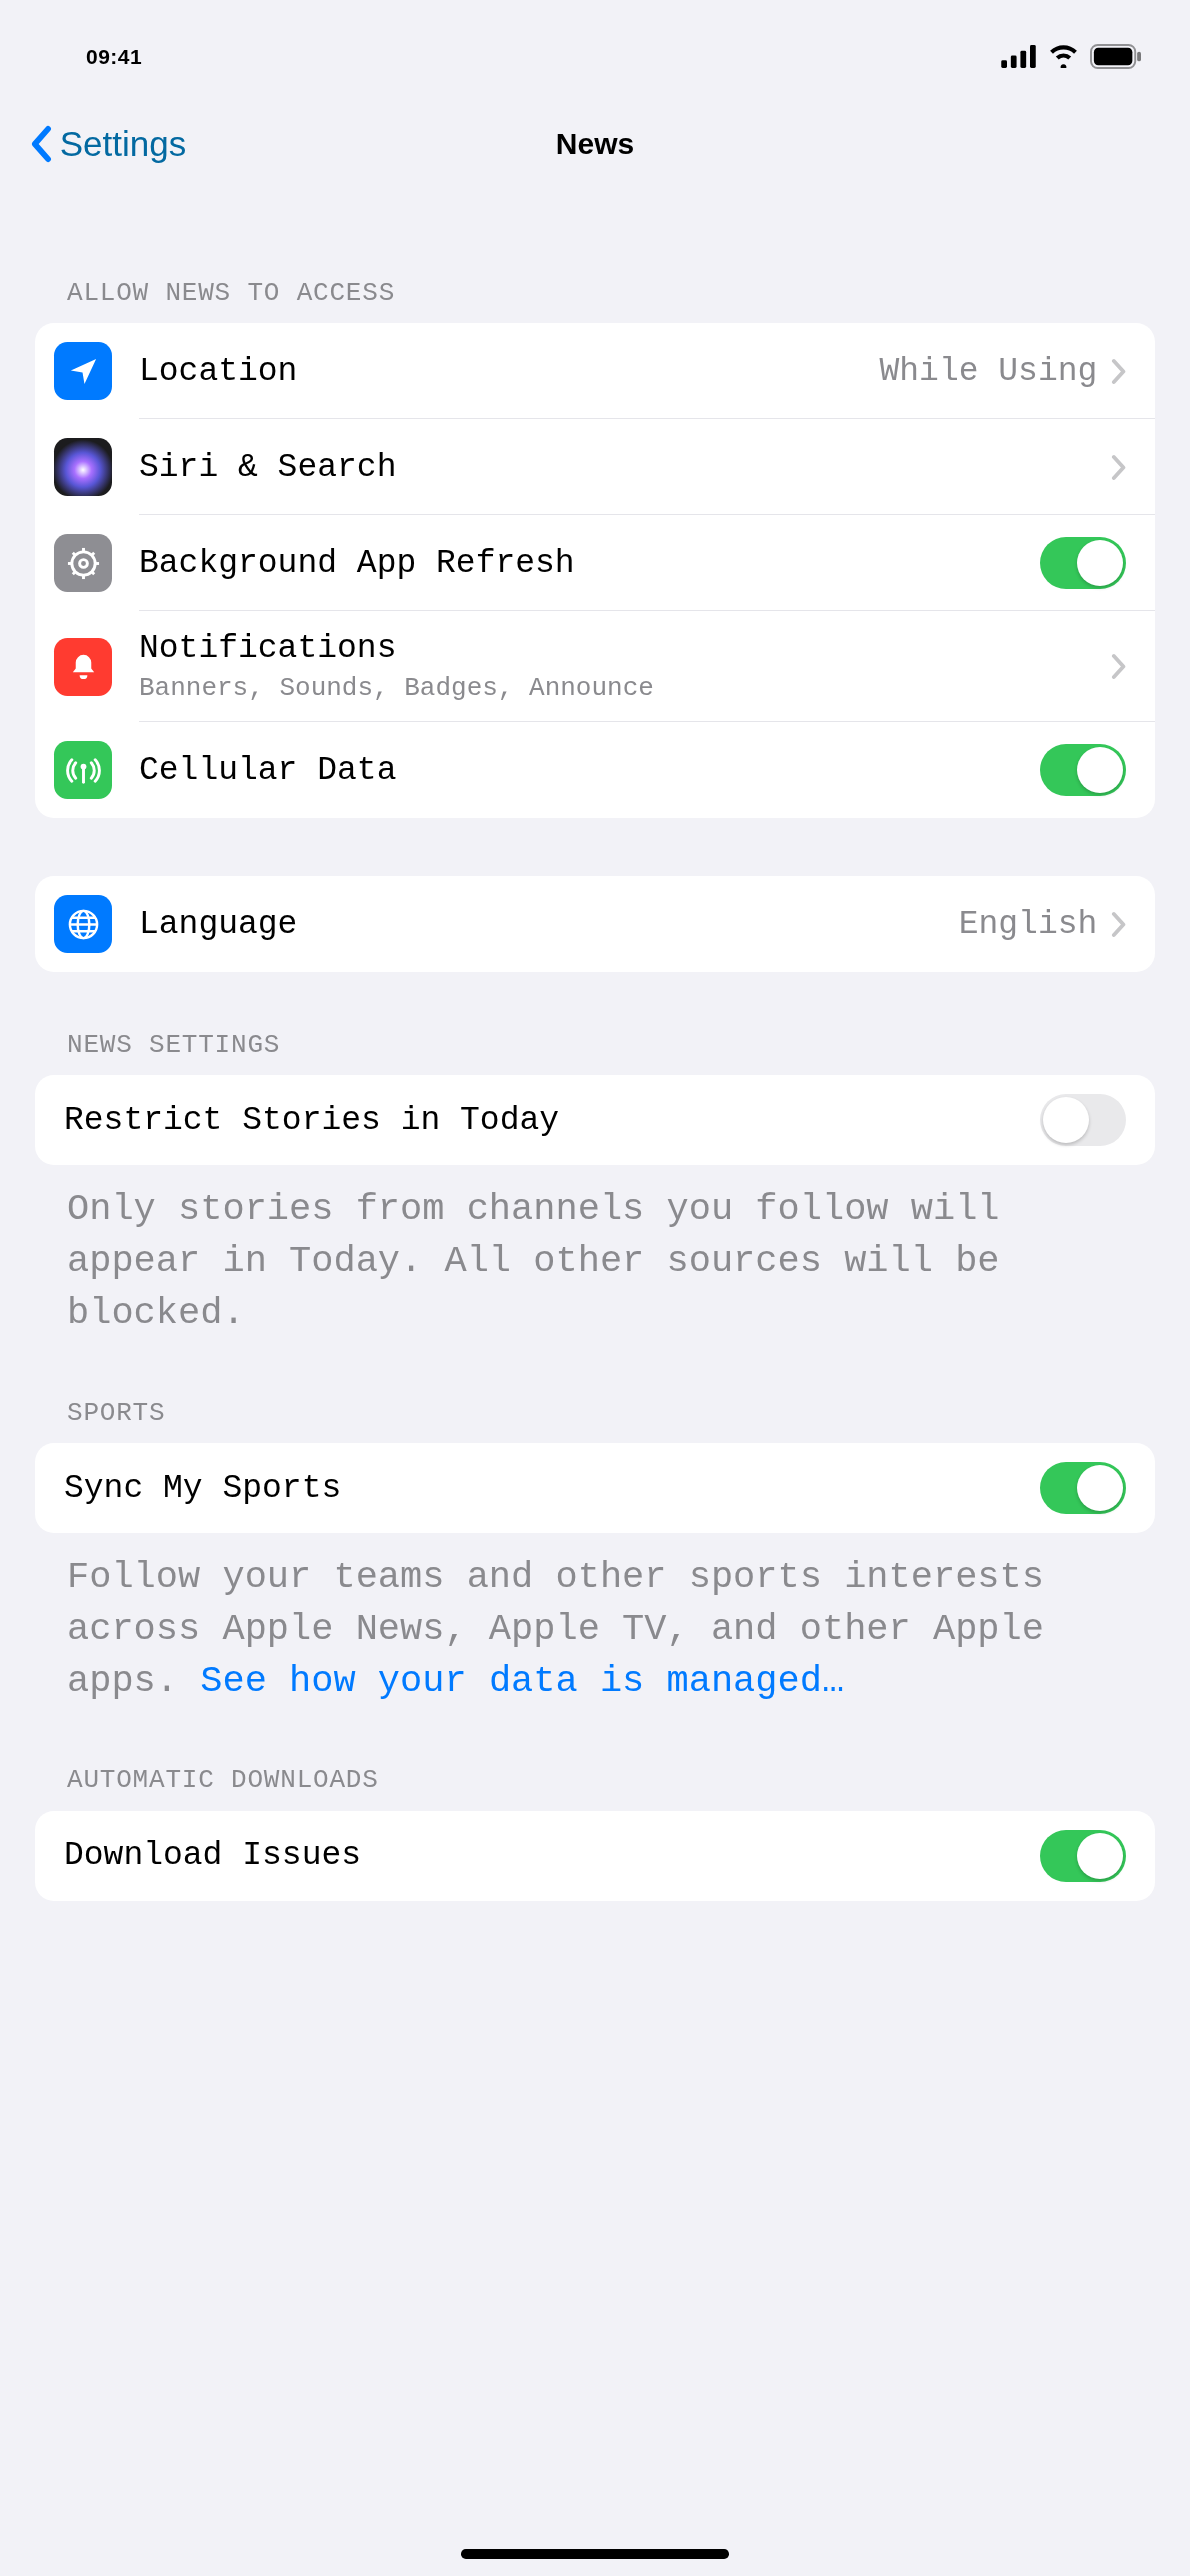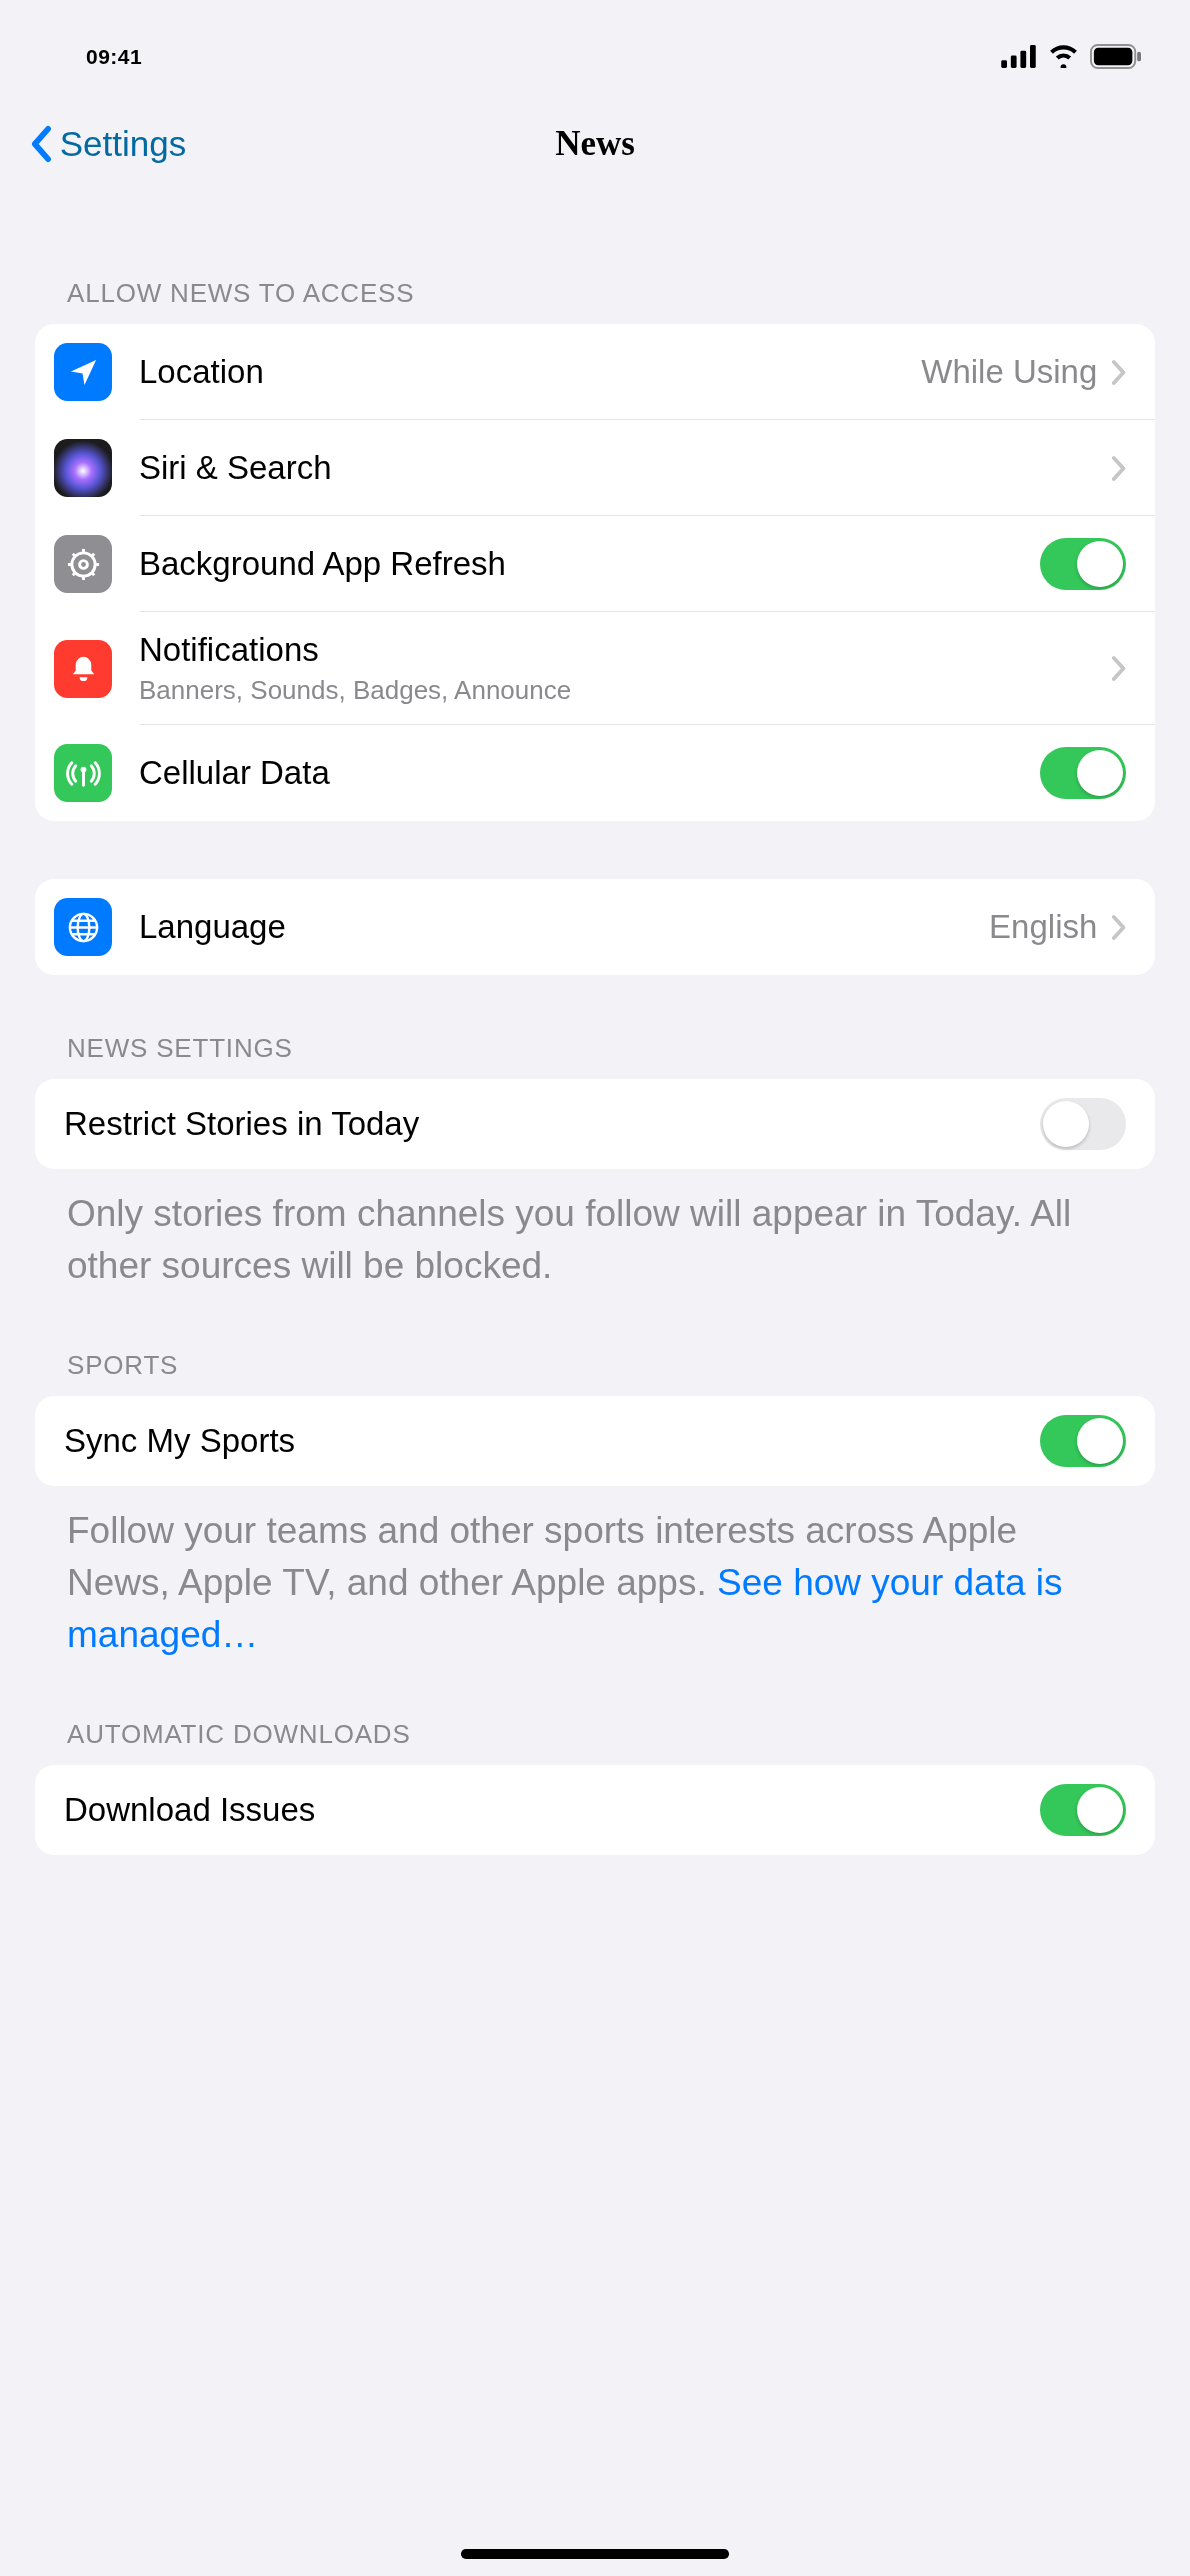--- a/index.html
+++ b/index.html
@@ -44,27 +44,26 @@
     align-items: center;
     color: #0369a1;
     font-size: 35px;
     gap: 7.7px;
   }
   .nav-back svg { display: block; }
   .nav-title {
     position: absolute;
     left: 0; right: 0;
     text-align: center;
-    font-size: 35px;
+    font-size: 30px;
     font-weight: 600;
-    font-family: Liberation Serif, serif;
-  }
-
-  
-  .section { margin-top: 58px; }
+  }
+
+  
+  .section { margin-top: 58px; font-family: Liberation Mono, monospace; }
   .section.first { margin-top: 86px; }
   .section-header {
     font-size: 26px;
     color: #8a8a8e;
     letter-spacing: 0.8px;
     padding: 0 67px 15.3px 67px;
   }
   .section-footer {
     font-size: 37px;
     color: #8a8a8e;

